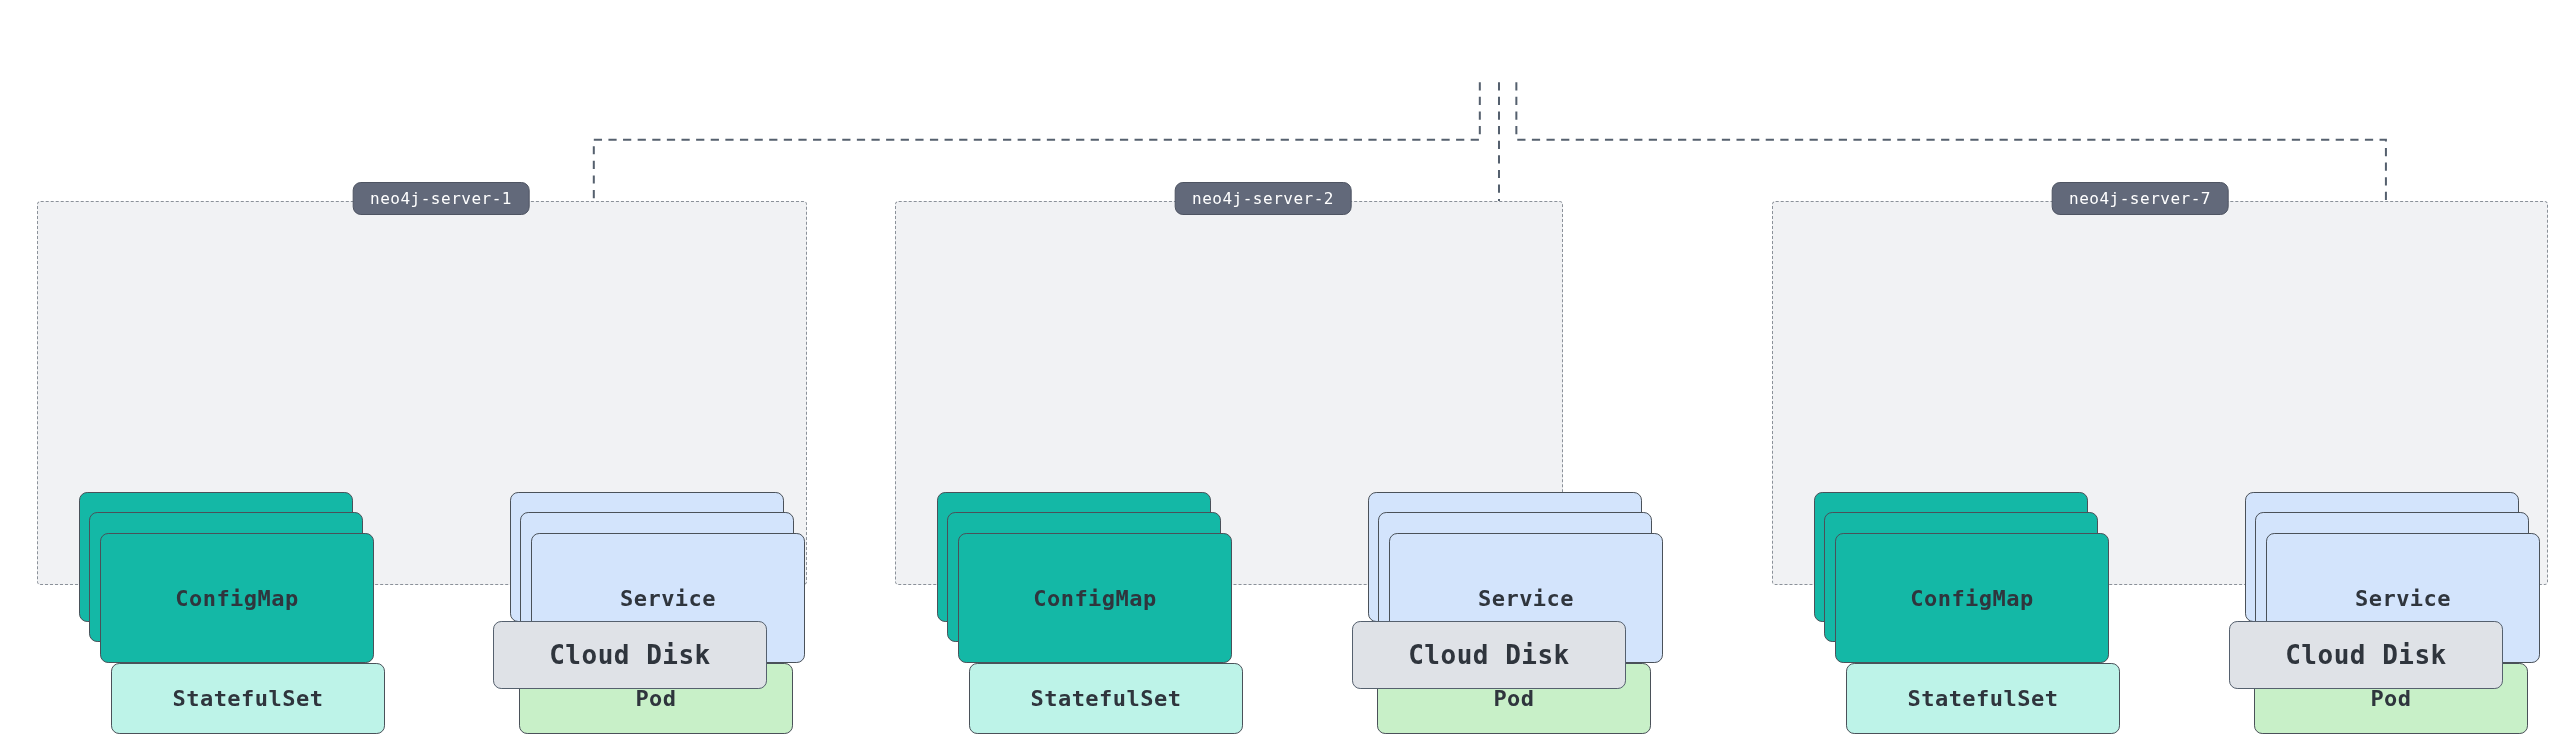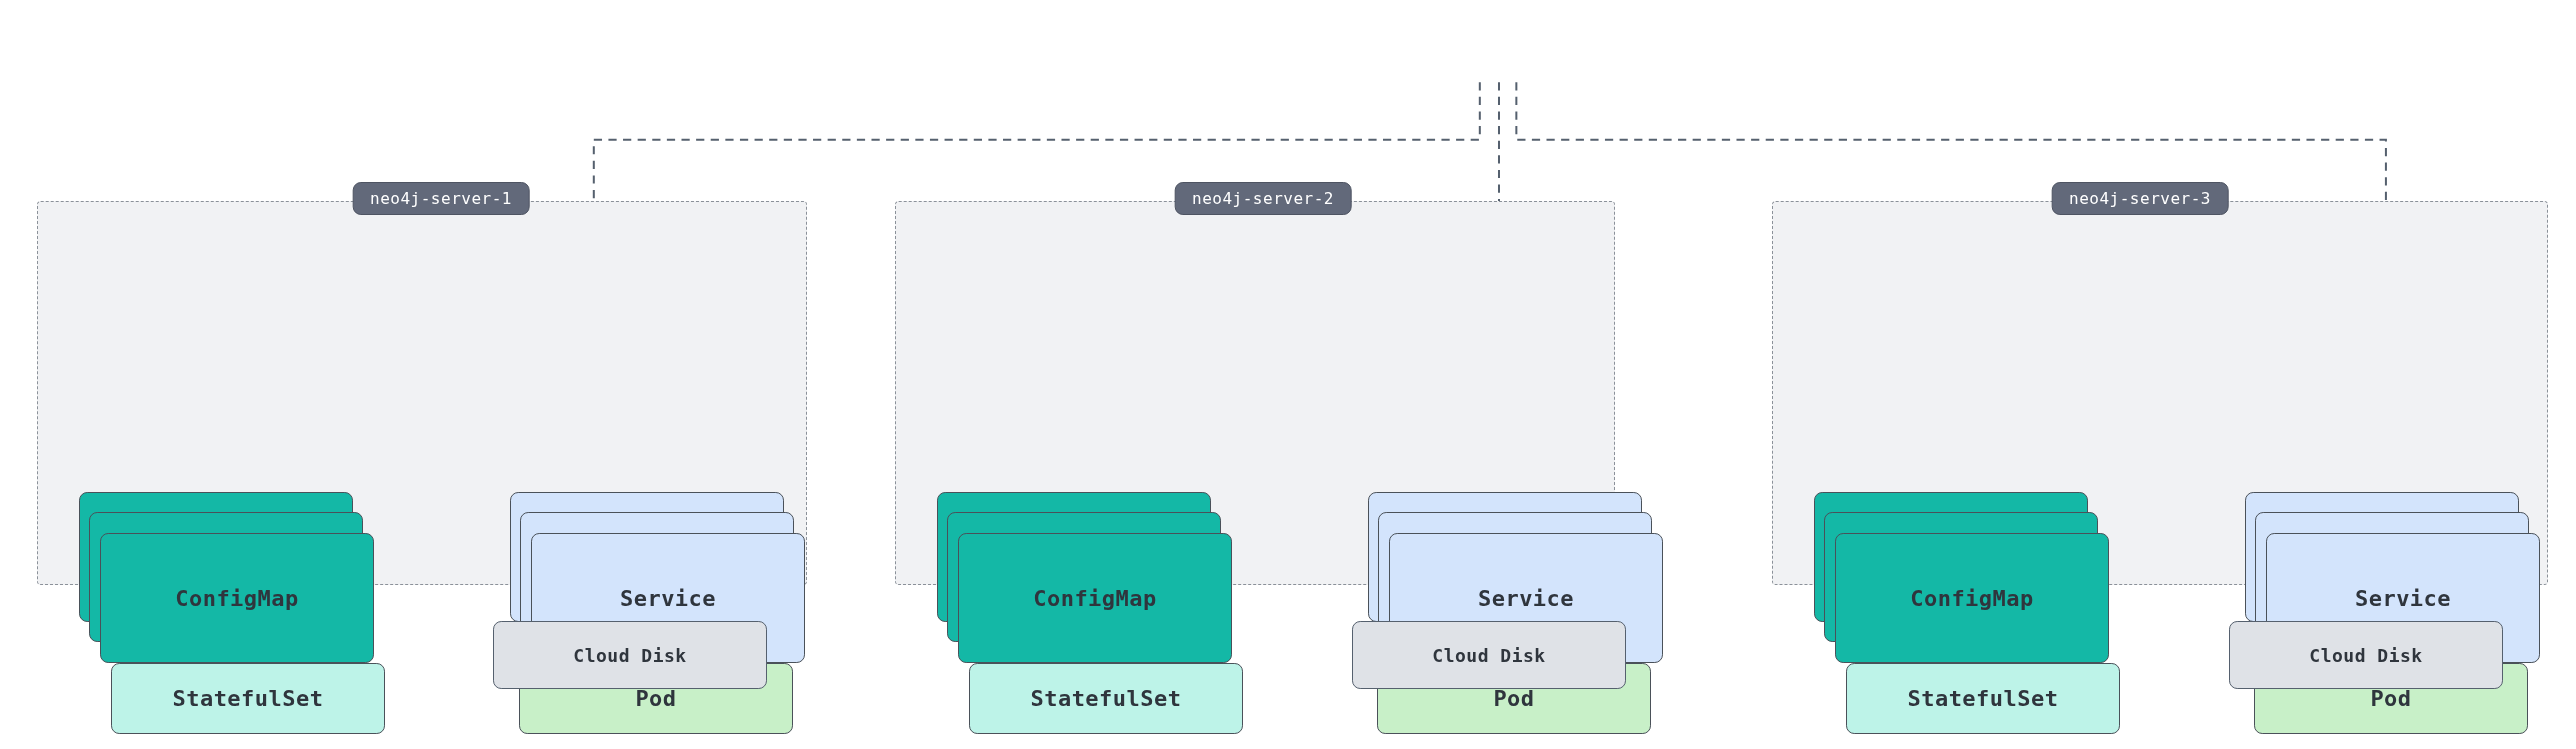--- a/index.html
+++ b/index.html
@@ -55,21 +55,21 @@
     top: 201px;
     width: 772px;
     height: 384px;
     background: #f1f2f4;
     border: 1.5px dashed #8b9199;
     border-radius: 3.7px;
     box-sizing: border-box;
     z-index: 2;
   }
   .group.g1 { left: 37px;   width: 770px; }
-  .group.g2 { left: 895px;  width: 720px; text-decoration: underline; }
+  .group.g2 { left: 895px;  width: 668px; text-decoration: underline; }
   .group.g3 { left: 1772px; width: 776px; }
 
   .group-label {
     position: absolute;
     top: -20px;
     transform: translateX(-50%);
     background: #62697a;
     color: #ffffff;
     border: 1.3px solid #4e5462;
     border-radius: 8.2px;
@@ -152,21 +152,21 @@
     top: 621px;
     width: 274px;
     height: 68px;
     background: #dfe2e7;
     border: 1.3px solid #55606e;
     border-radius: 8.2px;
     box-sizing: border-box;
     display: flex;
     align-items: center;
     justify-content: center;
-    font-size: 18px;
+    font-size: 26px;
     font-weight: bold;
     letter-spacing: 0.5px;
     color: #2f353d;
     z-index: 4;
   }
   .disk.d1 { left: 493px;  }
   .disk.d2 { left: 1352px; }
   .disk.d3 { left: 2229px; }
 </style>
 </head>
@@ -226,21 +226,21 @@
       <div class="layer l2"></div>
       <div class="layer l3">Service</div>
     </div>
 
     <div class="node statefulset">StatefulSet</div>
 
     <div class="node pod">Pod</div>
   </div>
 
   <div class="group g3">
-    <div class="group-label">neo4j-server-3</div>
+    <div class="group-label">neo4j-server-7</div>
 
     <div class="stack configmap">
       <div class="layer l1"></div>
       <div class="layer l2"></div>
       <div class="layer l3">ConfigMap</div>
     </div>
 
     <div class="stack service">
       <div class="layer l1"></div>
       <div class="layer l2"></div>

